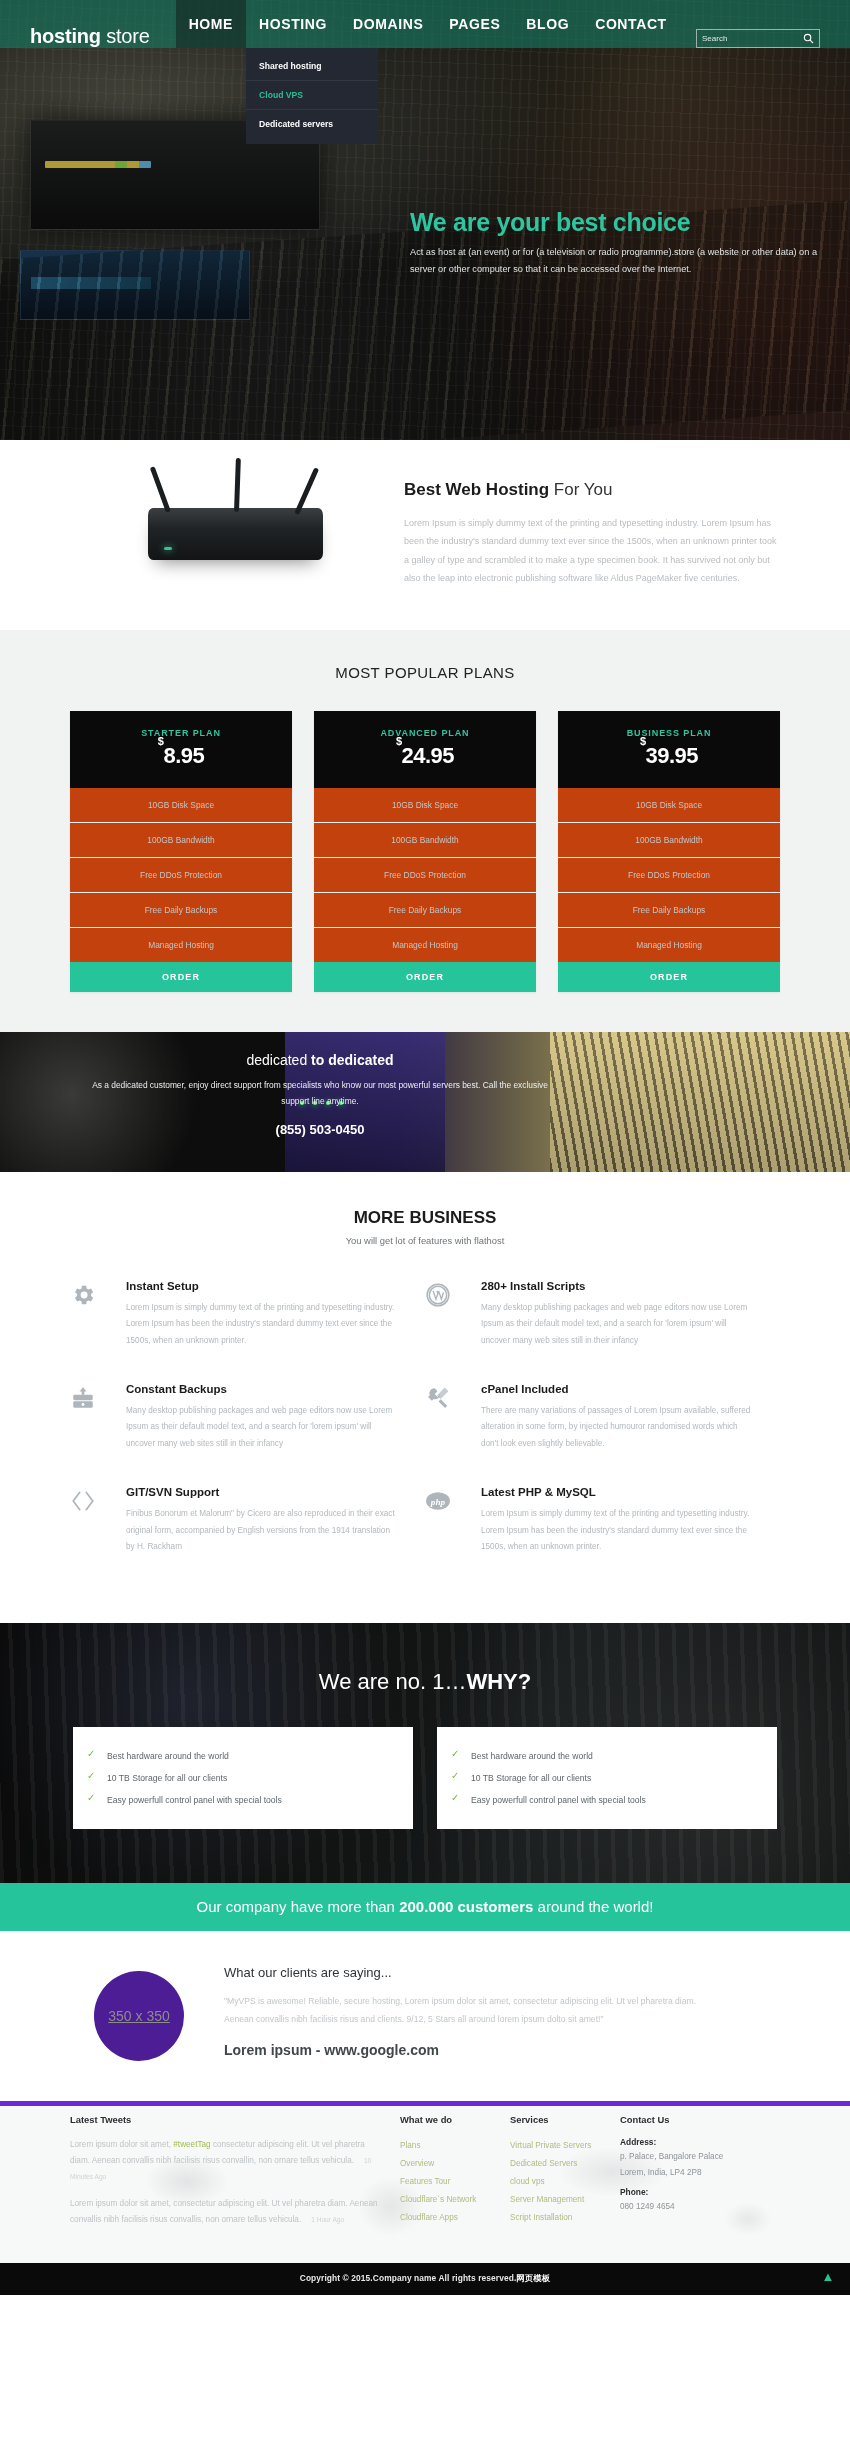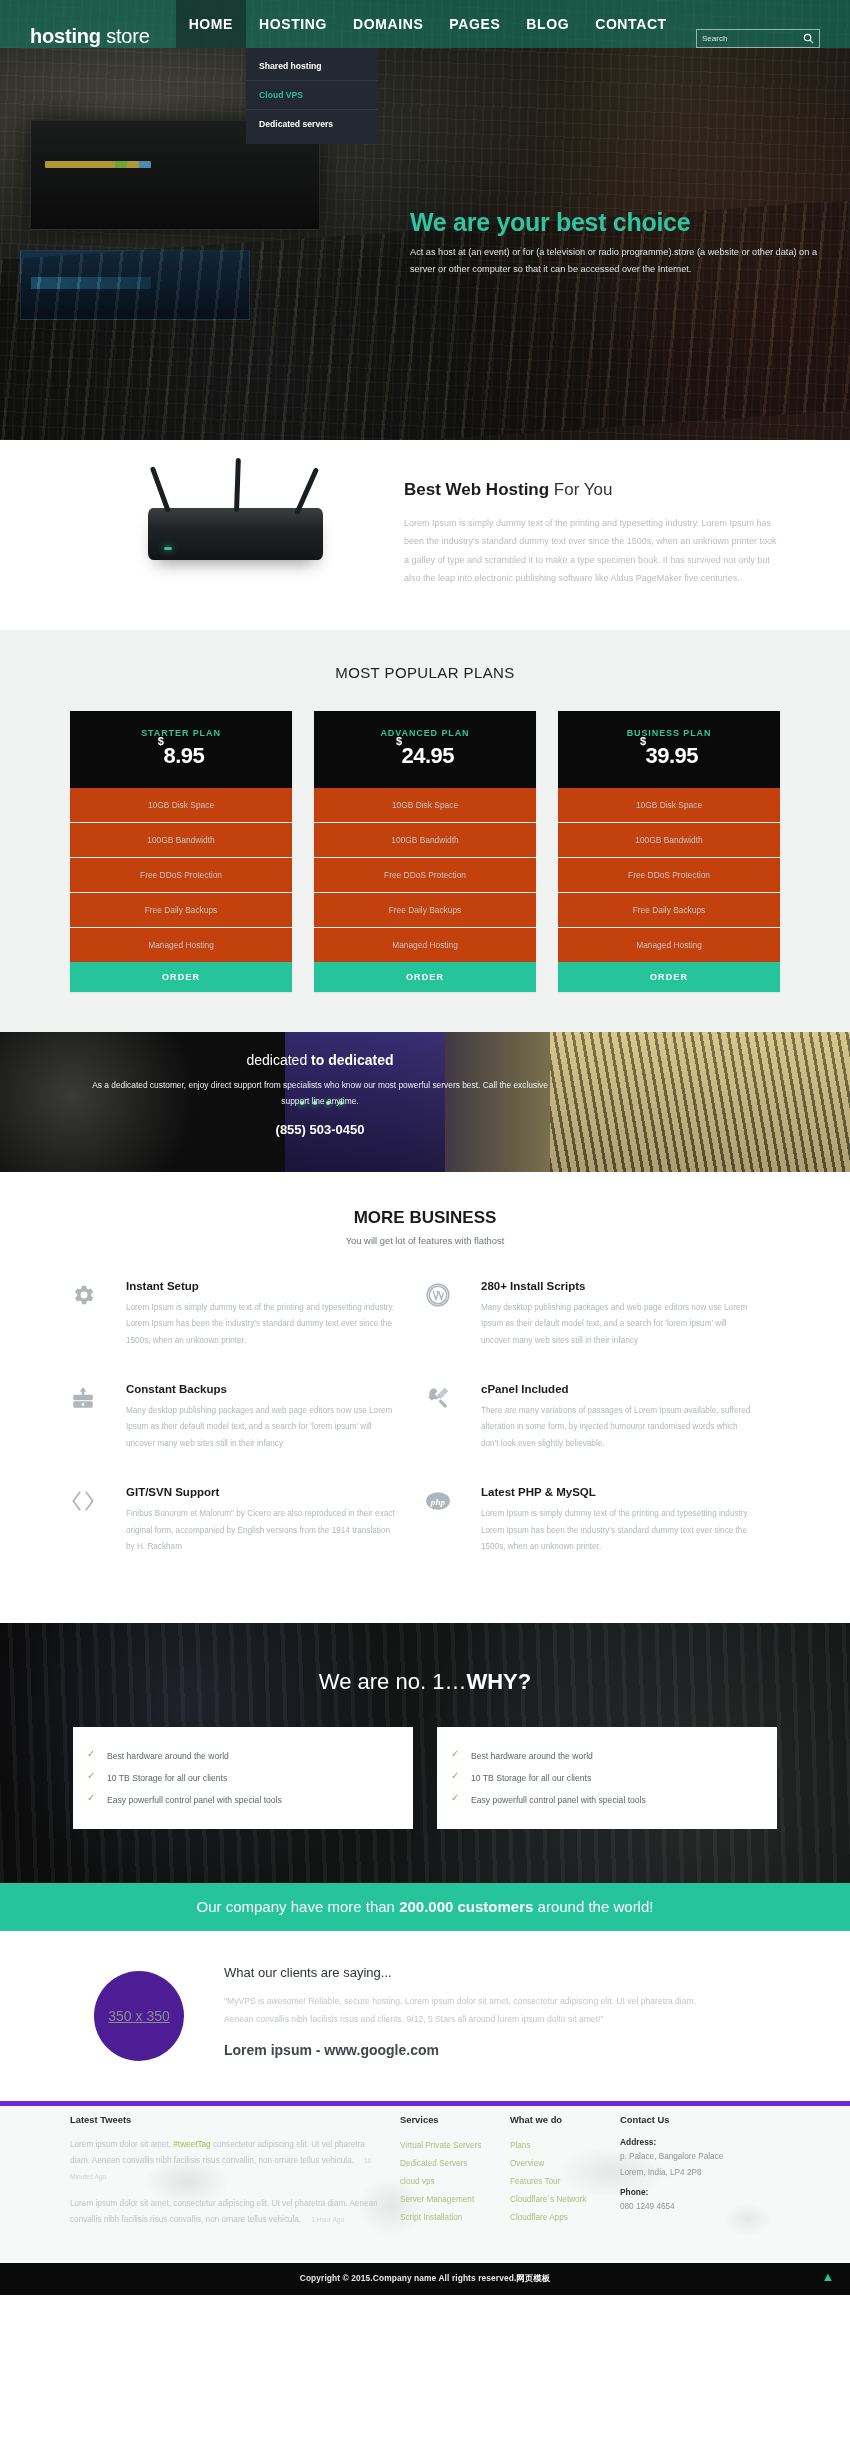--- a/index.html
+++ b/index.html
@@ -566,57 +566,57 @@
     <div class="container">
       <div class="footer-row">
 
         <div class="f-tweets">
           <div class="f-h">Latest Tweets</div>
           <p class="tweet"><span>Lorem ipsum dolor sit amet, </span><span class="tag">#tweetTag</span><span> consectetur adipiscing elit. Ut vel pharetra diam. Aenean convallis nibh facilisis risus convallin, non ornare tellus vehicula.</span><span class="ago">10 Minutes Ago</span></p>
           <p class="tweet"><span>Lorem ipsum dolor sit amet, consectetur adipiscing elit. Ut vel pharetra diam. Aenean convallis nibh facilisis risus convallis, non ornare tellus vehicula.</span><span class="ago">1 Hour Ago</span></p>
         </div>
 
         <div class="f-col">
+          <div class="f-h">What we do</div>
+          <ul>
+            <li>
+                <a href="#">Plans</a>
+              </li>
+            <li>
+                <a href="#">Overview</a>
+              </li>
+            <li>
+                <a href="#">Features Tour</a>
+              </li>
+            <li>
+                <a href="#">Cloudflare`s Network</a>
+              </li>
+            <li>
+                <a href="#">Cloudflare Apps</a>
+              </li>
+          </ul>
+        </div>
+
+        <div class="f-col">
           <div class="f-h">Services</div>
           <ul>
             <li>
                 <a href="#">Virtual Private Servers</a>
               </li>
             <li>
                 <a href="#">Dedicated Servers</a>
               </li>
             <li>
                 <a href="#">cloud vps</a>
               </li>
             <li>
                 <a href="#">Server Management</a>
               </li>
             <li>
                 <a href="#">Script Installation</a>
-              </li>
-          </ul>
-        </div>
-
-        <div class="f-col">
-          <div class="f-h">What we do</div>
-          <ul>
-            <li>
-                <a href="#">Plans</a>
-              </li>
-            <li>
-                <a href="#">Overview</a>
-              </li>
-            <li>
-                <a href="#">Features Tour</a>
-              </li>
-            <li>
-                <a href="#">Cloudflare`s Network</a>
-              </li>
-            <li>
-                <a href="#">Cloudflare Apps</a>
               </li>
           </ul>
         </div>
 
         <div class="f-col contact">
           <div class="f-h">Contact Us</div>
           <div class="lbl">Address:</div>
           <div class="val">
             <span>p. Palace, Bangalore Palace</span><br>
             <span>Lorem, India, LP4 2P8</span>

